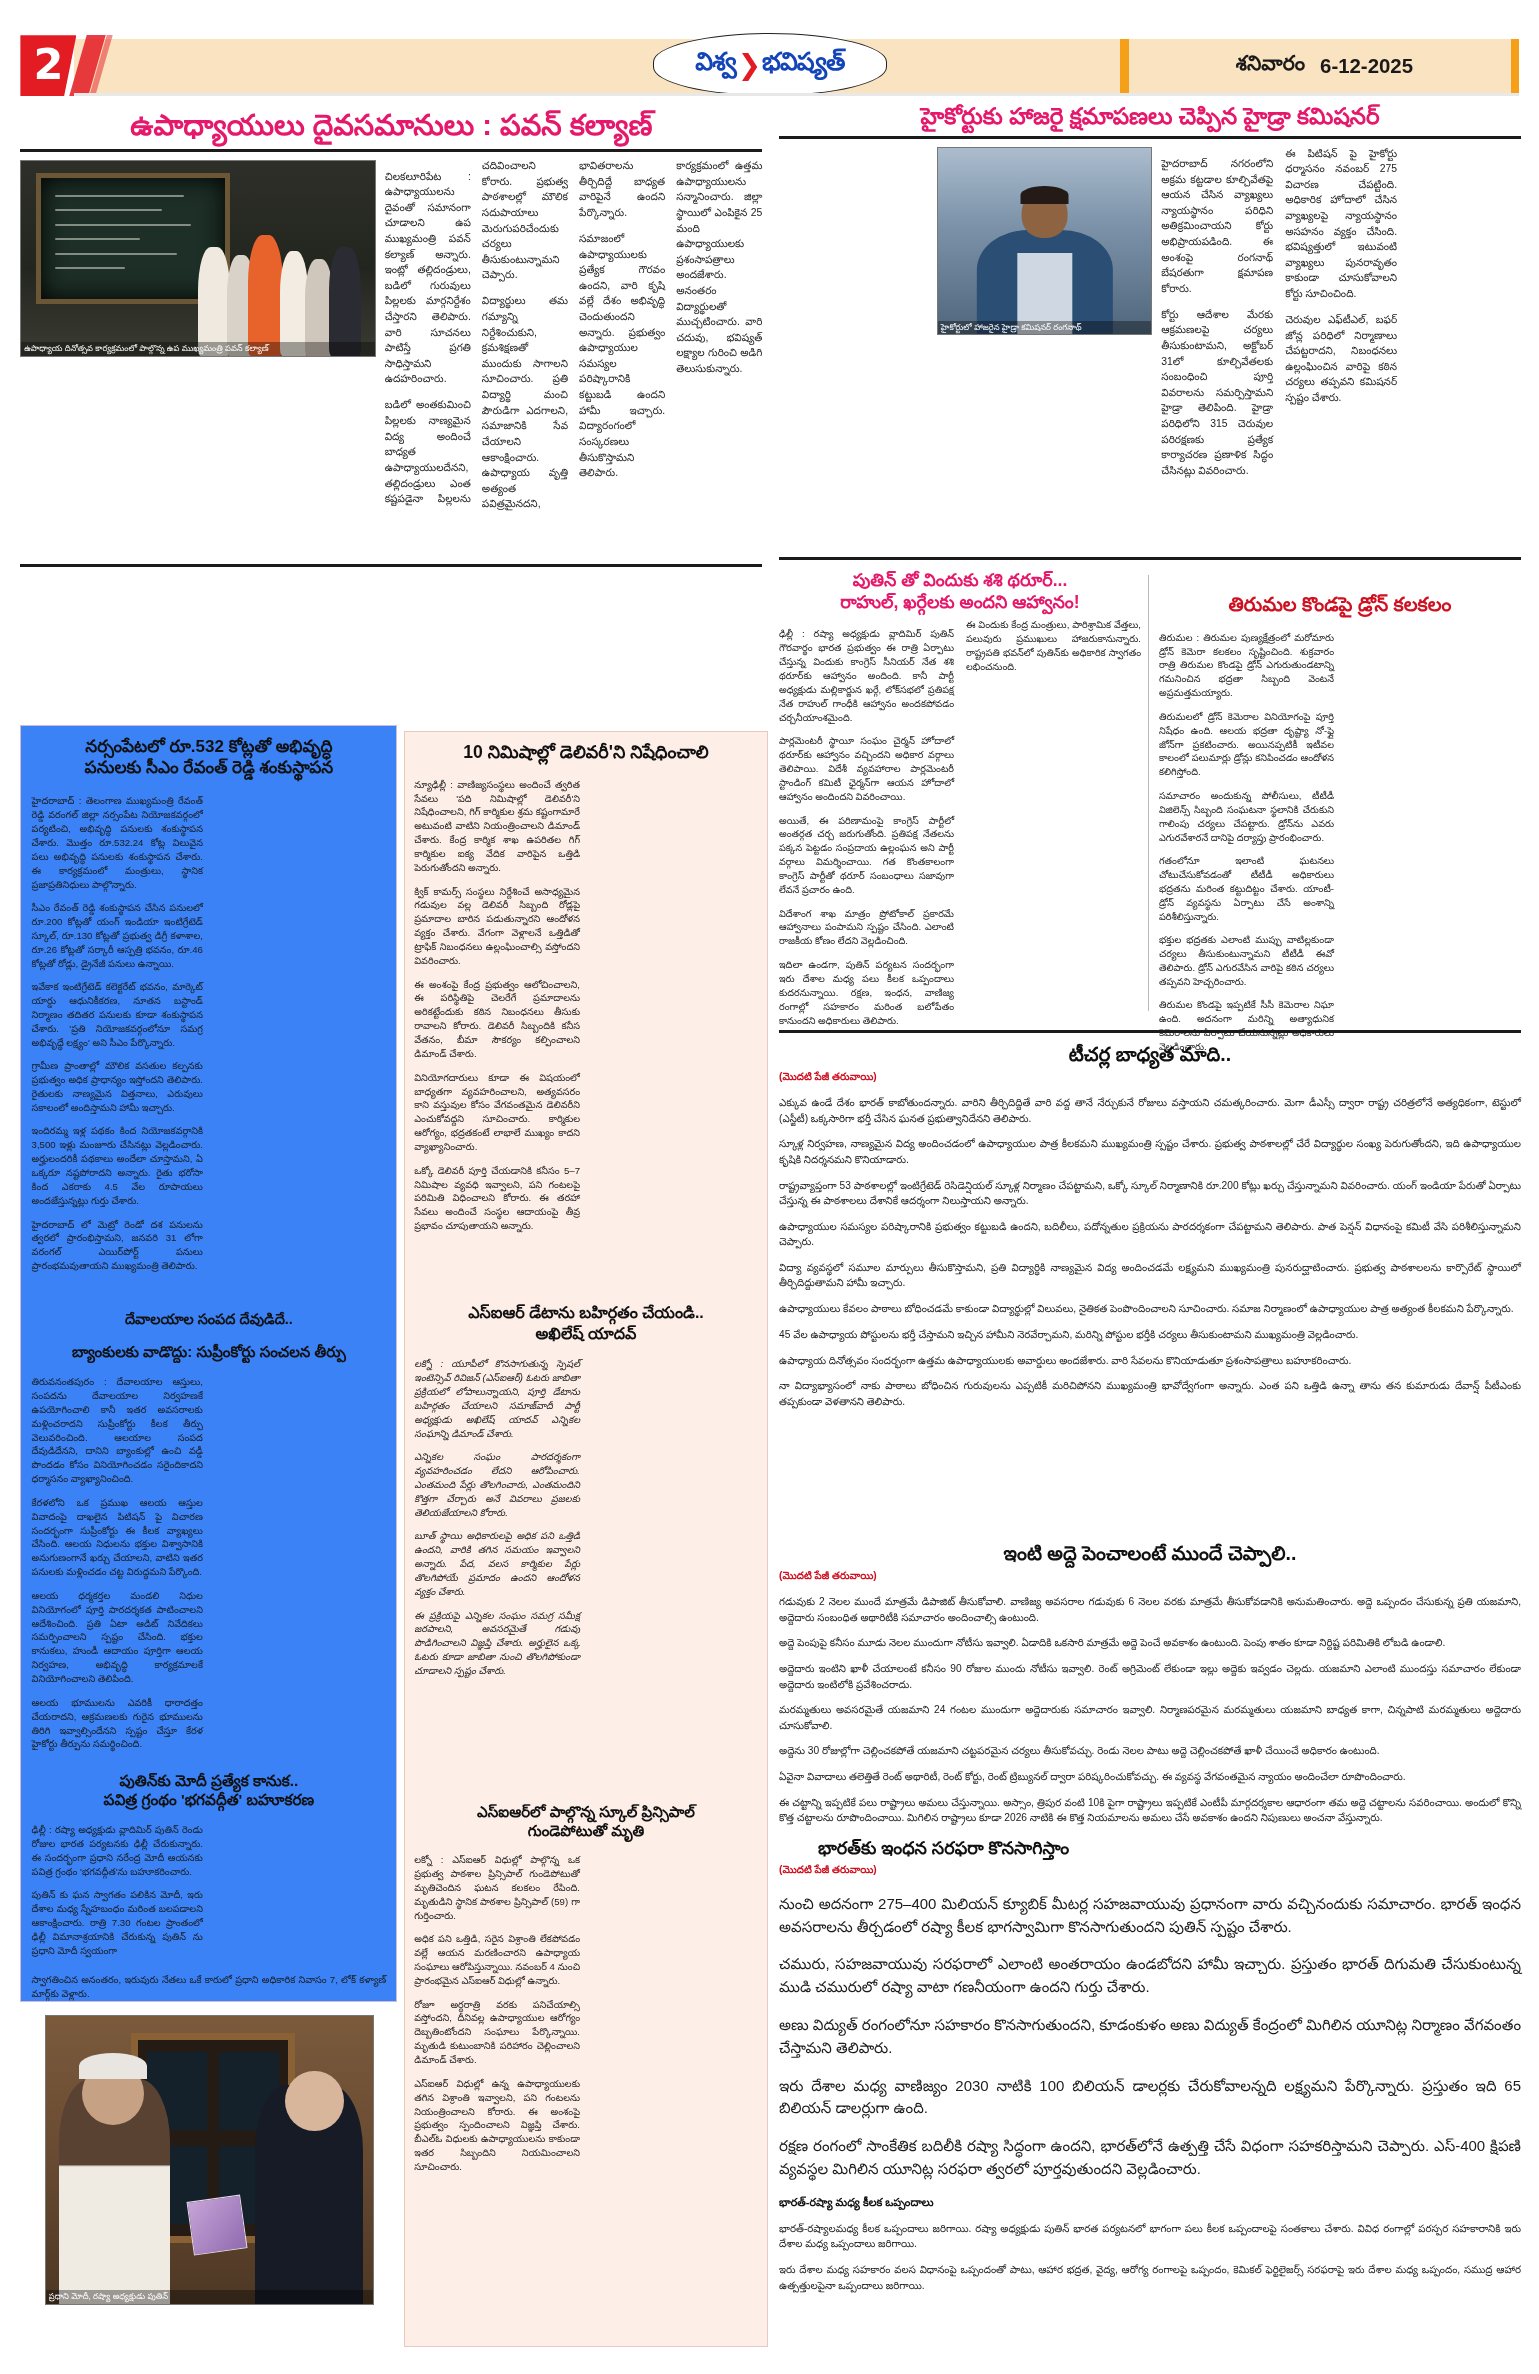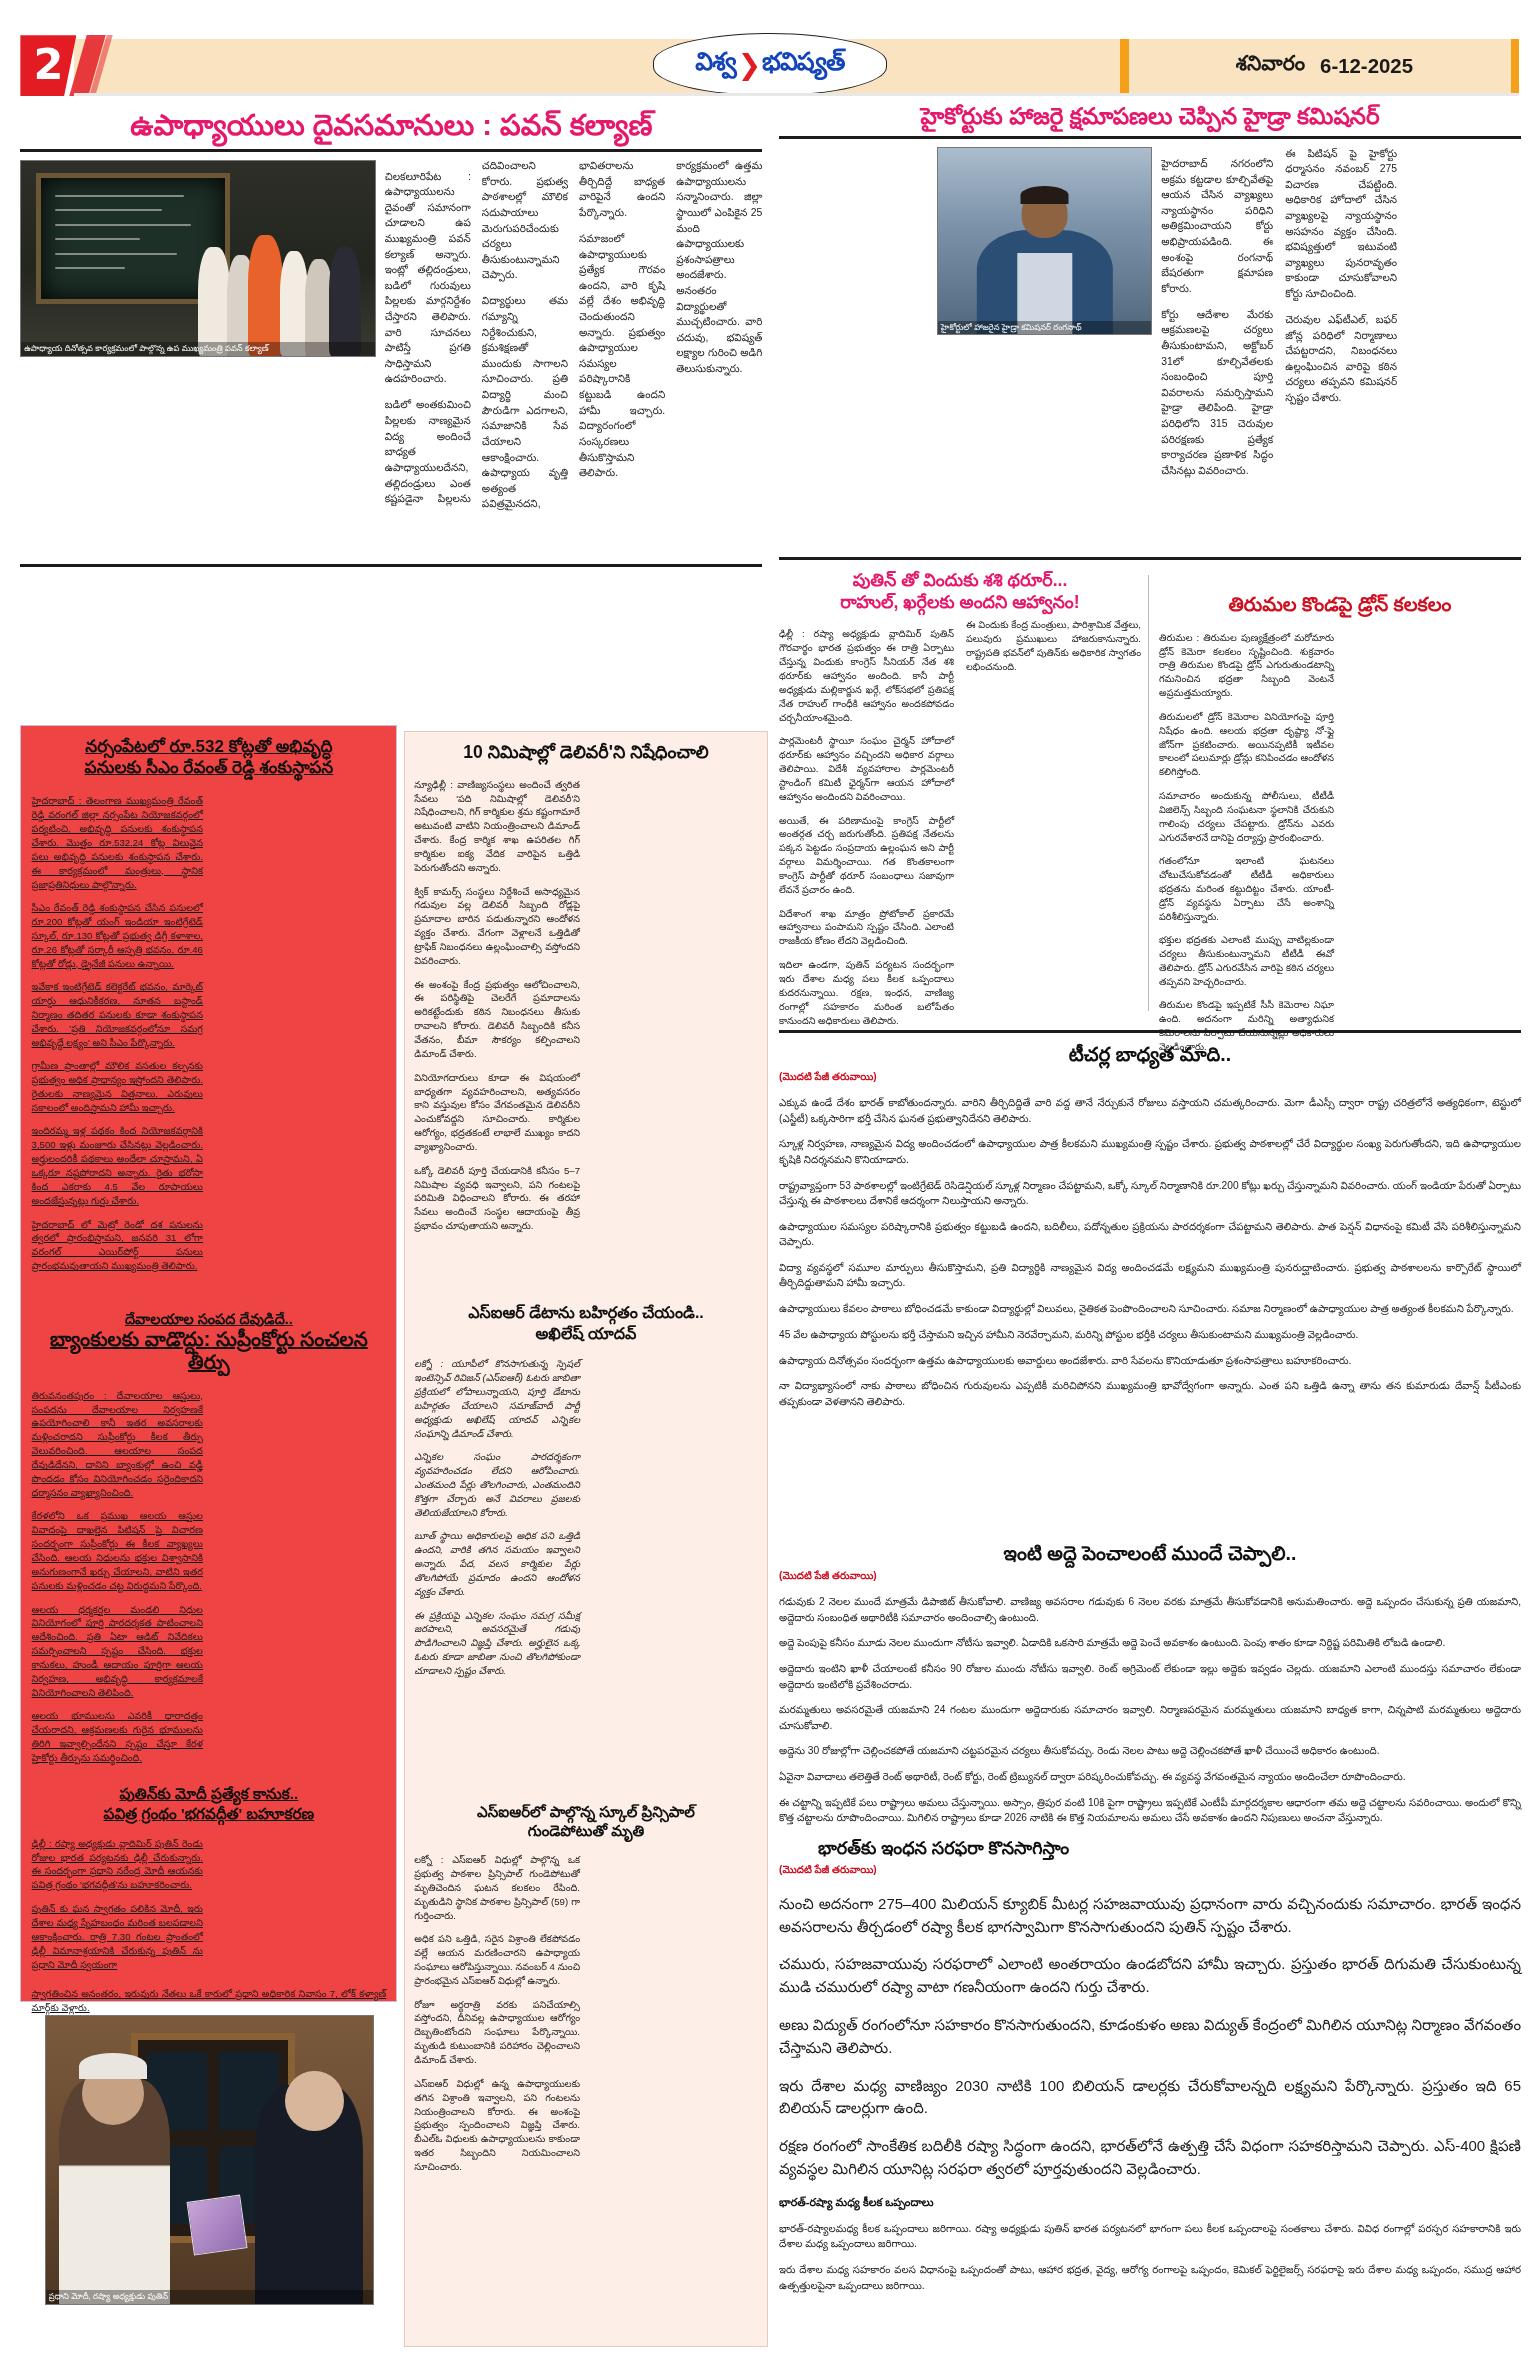--- a/index.html
+++ b/index.html
@@ -91,21 +91,21 @@
     background:#e9e6e1;border-radius:50% 50% 0 0;}
   .ph-mp .putin{position:absolute;right:3%;bottom:0;width:33%;height:76%;
     background:#171b26;border-radius:30% 30% 0 0;}
   .ph-mp .putinh{position:absolute;right:9%;bottom:60%;width:18%;height:21%;
     background:#d7b69b;border-radius:52%;}
   .ph-mp .book{position:absolute;left:44%;bottom:18%;width:16%;height:18%;
     background:linear-gradient(135deg,#c8a4d8,#8f6bb0);border:1.9px solid #e8dcef;
     transform:rotate(-8deg);}
 
   
-  .boxA{position:absolute;background:#ef4444;border:0.9px solid #cdbcd4;text-decoration:underline;}
+  .boxA{position:absolute;background:#3b82f6;border:0.9px solid #cdbcd4;}
   .boxB{position:absolute;background:#fdeee8;border:0.9px solid #e8c9bd;}
 </style>
 </head>
 <body>
 
 <div class="page">
 
   <div class="masthead">
     <div class="mast-band"></div>
     <div class="pagenum-slash2"></div>
@@ -218,21 +218,21 @@
       <div class="body-txt small cols2" style="margin-top:6.5px;column-fill:auto;height:519px;">
         <p>హైదరాబాద్ : తెలంగాణ ముఖ్యమంత్రి రేవంత్ రెడ్డి వరంగల్ జిల్లా నర్సంపేట నియోజకవర్గంలో పర్యటించి, అభివృద్ధి పనులకు శంకుస్థాపన చేశారు. మొత్తం రూ.532.24 కోట్ల విలువైన పలు అభివృద్ధి పనులకు శంకుస్థాపన చేశారు. ఈ కార్యక్రమంలో మంత్రులు, స్థానిక ప్రజాప్రతినిధులు పాల్గొన్నారు.</p>
         <p>సీఎం రేవంత్ రెడ్డి శంకుస్థాపన చేసిన పనులలో రూ.200 కోట్లతో యంగ్ ఇండియా ఇంటిగ్రేటెడ్ స్కూల్, రూ.130 కోట్లతో ప్రభుత్వ డిగ్రీ కళాశాల, రూ.26 కోట్లతో సర్కారీ ఆస్పత్రి భవనం, రూ.46 కోట్లతో రోడ్లు, డ్రైనేజీ పనులు ఉన్నాయి.</p>
         <p>ఇవేకాక ఇంటిగ్రేటెడ్ కలెక్టరేట్ భవనం, మార్కెట్ యార్డు ఆధునికీకరణ, నూతన బస్టాండ్ నిర్మాణం తదితర పనులకు కూడా శంకుస్థాపన చేశారు. 'ప్రతి నియోజకవర్గంలోనూ సమగ్ర అభివృద్ధే లక్ష్యం' అని సీఎం పేర్కొన్నారు.</p>
         <p>గ్రామీణ ప్రాంతాల్లో మౌలిక వసతుల కల్పనకు ప్రభుత్వం అధిక ప్రాధాన్యం ఇస్తోందని తెలిపారు. రైతులకు నాణ్యమైన విత్తనాలు, ఎరువులు సకాలంలో అందిస్తామని హామీ ఇచ్చారు.</p>
         <p>ఇందిరమ్మ ఇళ్ల పథకం కింద నియోజకవర్గానికి 3,500 ఇళ్లు మంజూరు చేసినట్లు వెల్లడించారు. అర్హులందరికీ పథకాలు అందేలా చూస్తామని, ఏ ఒక్కరూ నష్టపోరాదని అన్నారు. రైతు భరోసా కింద ఎకరాకు 4.5 వేల రూపాయలు అందజేస్తున్నట్లు గుర్తు చేశారు.</p>
         <p>హైదరాబాద్ లో మెట్రో రెండో దశ పనులను త్వరలో ప్రారంభిస్తామని, జనవరి 31 లోగా వరంగల్ ఎయిర్‌పోర్ట్ పనులు ప్రారంభమవుతాయని ముఖ్యమంత్రి తెలిపారు.</p>
       </div>
 
       <div class="hl-blk" style="font-size:14.4px;margin-top:7.4px;">దేవాలయాల సంపద దేవుడిదే..</div>
-      <div class="hl-blk" style="font-size:20px;margin-top:1px;">బ్యాంకులకు వాడొద్దు: సుప్రీంకోర్టు సంచలన తీర్పు</div>
+      <div class="hl-blk" style="font-size:15px;margin-top:16px;">బ్యాంకులకు వాడొద్దు: సుప్రీంకోర్టు సంచలన తీర్పు</div>
       <div class="body-txt small cols2" style="margin-top:4.6px;column-fill:auto;height:399px;">
         <p>తిరువనంతపురం : దేవాలయాల ఆస్తులు, సంపదను దేవాలయాల నిర్వహణకే ఉపయోగించాలి కానీ ఇతర అవసరాలకు మళ్లించరాదని సుప్రీంకోర్టు కీలక తీర్పు వెలువరించింది. ఆలయాల సంపద దేవుడిదేనని, దానిని బ్యాంకుల్లో ఉంచి వడ్డీ పొందడం కోసం వినియోగించడం సరైందికాదని ధర్మాసనం వ్యాఖ్యానించింది.</p>
         <p>కేరళలోని ఒక ప్రముఖ ఆలయ ఆస్తుల వివాదంపై దాఖలైన పిటిషన్ పై విచారణ సందర్భంగా సుప్రీంకోర్టు ఈ కీలక వ్యాఖ్యలు చేసింది. ఆలయ నిధులను భక్తుల విశ్వాసానికి అనుగుణంగానే ఖర్చు చేయాలని, వాటిని ఇతర పనులకు మళ్లించడం చట్ట విరుద్ధమని పేర్కొంది.</p>
         <p>ఆలయ ధర్మకర్తల మండలి నిధుల వినియోగంలో పూర్తి పారదర్శకత పాటించాలని ఆదేశించింది. ప్రతి ఏటా ఆడిట్ నివేదికలు సమర్పించాలని స్పష్టం చేసింది. భక్తుల కానుకలు, హుండీ ఆదాయం పూర్తిగా ఆలయ నిర్వహణ, అభివృద్ధి కార్యక్రమాలకే వినియోగించాలని తెలిపింది.</p>
         <p>ఆలయ భూములను ఎవరికీ ధారాదత్తం చేయరాదని, ఆక్రమణలకు గురైన భూములను తిరిగి ఇవ్వాల్సిందేనని స్పష్టం చేస్తూ కేరళ హైకోర్టు తీర్పును సమర్థించింది.</p>
       </div>
 
       <div class="hl-blk" style="font-size:15.3px;margin-top:7.4px;">పుతిన్‌కు మోదీ ప్రత్యేక కానుక..</div>
       <div class="hl-blk" style="font-size:15.3px;margin-top:1.9px;">పవిత్ర గ్రంథం 'భగవద్గీత' బహూకరణ</div>
       <div class="body-txt small cols2" style="margin-top:4.6px;column-fill:auto;height:158px;">

